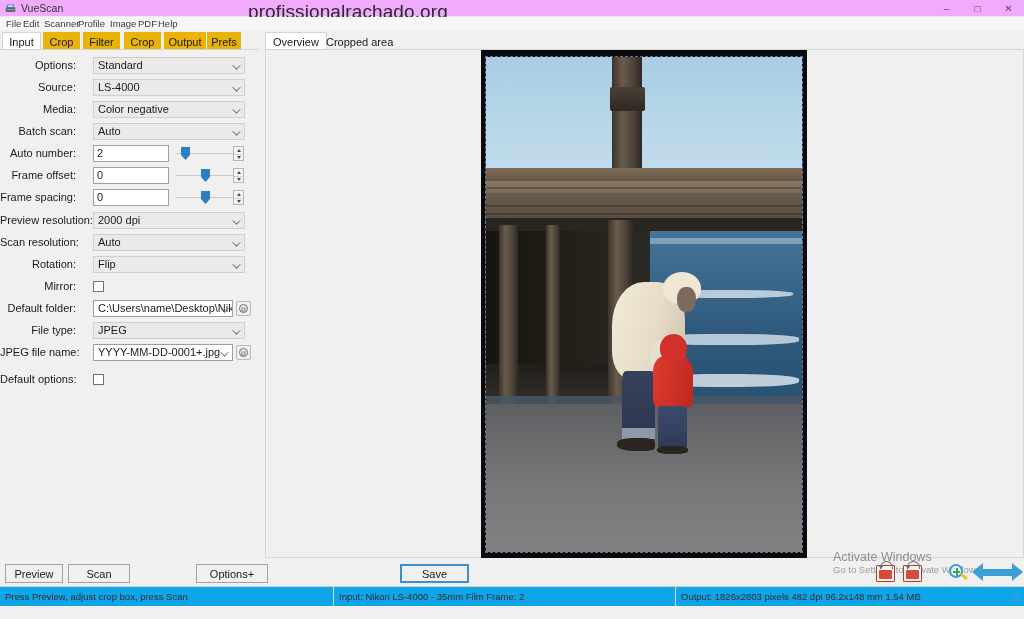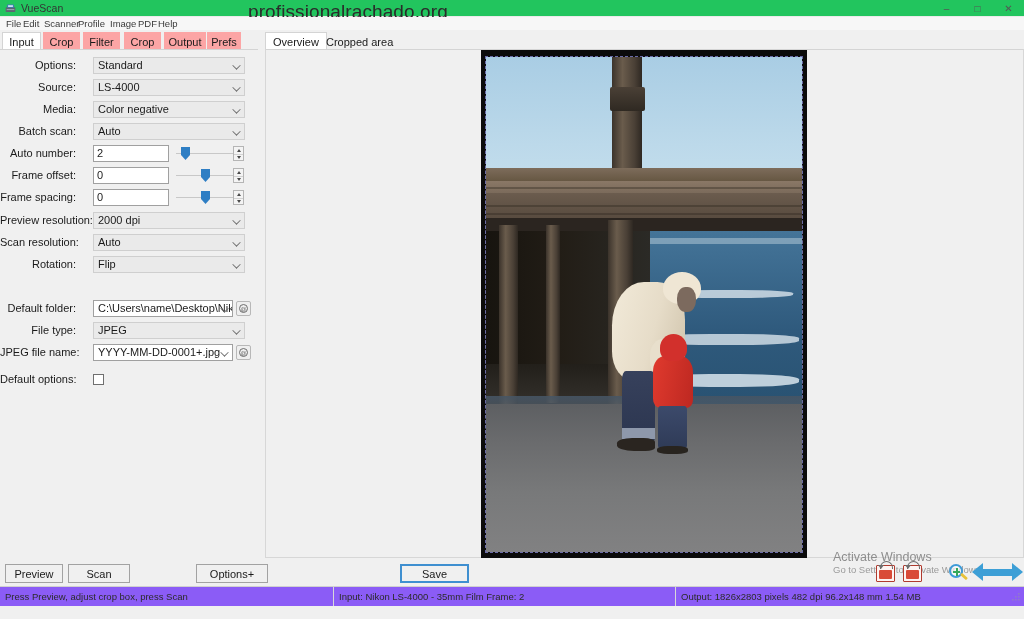--- a/index.html
+++ b/index.html
@@ -9,21 +9,21 @@
     font-family:"Liberation Sans", sans-serif;
     font-size:11px; color:#1a1a1a;
     background:#f0f0f0;
     -webkit-font-smoothing:antialiased;
   }
   #app { position:relative; width:1024px; height:619px; background:#f0f0f0; }
 
   
   .titlebar {
     position:absolute; top:0; left:0; width:1024px; height:17px;
-    background:#22c55e; border-bottom:1px solid #eaeaea;padding-left:43px;
+    background:#f0abfc; border-bottom:1px solid #eaeaea;padding-left:43px;
   }
   .tb-icon {
     position:absolute; left:5px; top:3px; width:11px; height:11px;
   }
   .tb-title {
     position:absolute; left:21px; top:2px; font-size:10.5px; color:#333;
   }
   .winbtns { position:absolute; right:0; top:0; height:17px; display:flex; }
   .winbtn {
     width:31px; height:17px; display:flex; align-items:center; justify-content:center;
@@ -49,21 +49,21 @@
   }
 
   
   .tabstrip {
     position:absolute; top:31px; left:0; width:258px; height:19px;
     background:#f0f0f0;
   }
   .tab {
     position:absolute; top:1px; height:18px; line-height:18px;
     font-size:11px; color:#1a1a1a; text-align:center;
-    background:#fca5a5; border:1px solid transparent; border-bottom:none;
+    background:#eab308; border:1px solid transparent; border-bottom:none;
   }
   .tab.active {
     background:#ffffff; border:1px solid #d4d4d4; border-bottom:1px solid #fff;
   }
 
   
   .leftpanel {
     position:absolute; top:49px; left:0; width:258px; height:509px;
     background:#f0f0f0; border-top:1px solid #d4d4d4;
   }
@@ -299,21 +299,21 @@
   .btn {
     position:absolute; height:19px; background:#f0f0f0;
     border:1px solid #a2a2a2; font-size:11px; color:#1a1a1a;
     display:flex; align-items:center; justify-content:center;
   }
   .btn.focus { border:2px solid #3f8fd0;margin-left:8px; }
 
   
   .statusbar {
     position:absolute; left:0; top:586px; width:1024px; height:20px;
-    background:#8b5cf6; border-top:1px solid #d0d0d0;
+    background:#0ea5e9; border-top:1px solid #d0d0d0;
   }
   .st-sec {
     position:absolute; top:0; height:19px; line-height:19px;
     font-size:9.5px; color:#2b2b2b; padding-left:5px;
     border-left:1px solid #d8d8d8; white-space:nowrap;
   }
   .st-sec.first { border-left:none; }
   .grip { position:absolute; right:3px; top:5px; width:10px; height:10px; opacity:.45; }
   .bottomstrip {
     position:absolute; left:0; top:606px; width:1024px; height:13px; background:#f0f0f0;
@@ -519,20 +519,24 @@
     </div>
 
     <div class="row" style="top:205px">
       <div class="lbl-box">Rotation:</div>
       <div class="combo">
         <span class="cv">Flip</span>
         <span class="chev"></span>
       </div>
     </div>
 
+    <div class="row" style="top:227px">
+      <div class="lbl-box">Mirror:</div>
+      <div class="cbx"></div>
+    </div>
 
     <div class="row" style="top:249px">
       <div class="lbl-box">Default folder:</div>
       <div class="combo" style="width:140px;background:#fff;border-color:#a0a0a0">
         <span class="cv">C:\Users\name\Desktop\Nikc</span>
         <span class="chev"></span>
       </div>
       <div class="atbtn" style="left:236px">
         <span class="atdot">@</span>
       </div>

